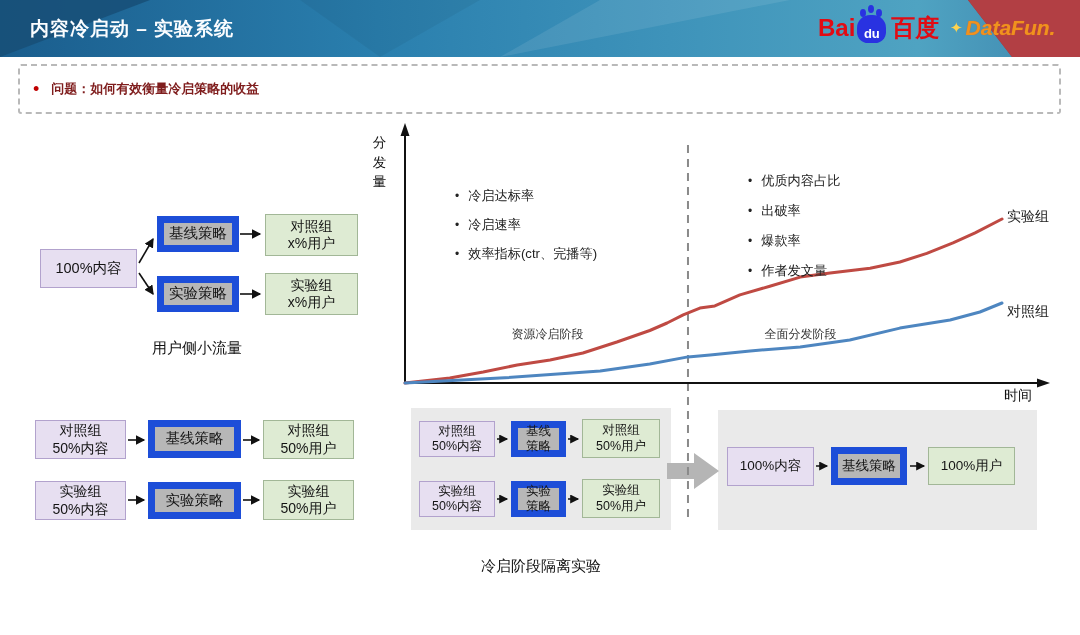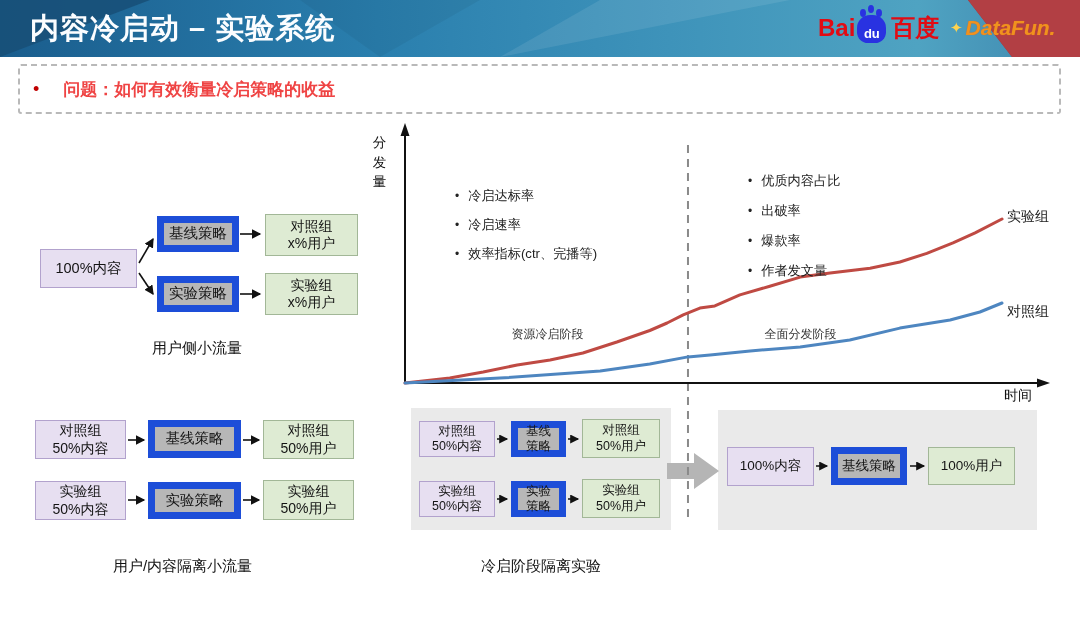--- a/index.html
+++ b/index.html
@@ -3,40 +3,40 @@
 <meta charset="utf-8">
 <style>
   html,body{margin:0;padding:0;background:#ffffff;}
   .slide{position:relative;width:1080px;height:635px;background:#ffffff;overflow:hidden;
          font-family:"Liberation Sans","DejaVu Sans",sans-serif;color:#141414;}
 
   
   .hdr{position:absolute;left:0;top:0;width:1080px;height:57px;z-index:3;}
   .hdr svg{position:absolute;left:0;top:0;}
   .hdr-title{position:absolute;left:30px;top:0;height:57px;display:flex;align-items:center;
-             font-size:29px;font-weight:bold;color:#fbfdff;letter-spacing:1px;z-index:4;}
+             font-size:19px;font-weight:bold;color:#fbfdff;letter-spacing:1px;z-index:4;}
   .baidu{position:absolute;left:818px;top:13px;display:flex;align-items:flex-end;z-index:4;}
   .bai,.bcn{color:#e20b13;font-weight:bold;font-size:24px;line-height:30px;text-align:center;}
   .bcn{margin-left:3px;}
   .paw{position:relative;width:29px;height:26px;margin:0 2px;background:#2932e1;
        border-radius:46% 46% 38% 38%;color:#fff;font-size:13px;font-weight:bold;
        display:flex;align-items:flex-end;justify-content:center;padding-bottom:2px;}
   .paw::before{content:"";position:absolute;top:-6px;left:3px;width:6px;height:8px;border-radius:50%;
        background:#2932e1;box-shadow:8px -4px 0 0 #2932e1,16px 0 0 0 #2932e1;}
   .datafun{position:absolute;left:950px;top:16px;display:flex;align-items:center;z-index:4;}
   .df-spark{color:#ffd34d;font-size:15px;margin-right:3px;}
   .df-text{font-style:italic;font-weight:bold;font-size:21px;color:#f0921e;
            text-shadow:0 0 1px #d8641a;}
 
   
   .problem{position:absolute;left:18px;top:64px;width:1043px;height:50px;box-sizing:border-box;
            border:2px dashed #b9b9b9;border-radius:3px;display:flex;align-items:center;
            padding-left:13px;z-index:2;}
   .problem .blt{color:#c00000;font-size:18px;margin-right:12px;line-height:1;}
-  .problem .ptx{color:#ef4444;font-size:17px;font-weight:bold;margin-left:12px;}
+  .problem .ptx{color:#7f1d1d;font-size:13px;font-weight:bold;}
 
   
   .bx{position:absolute;box-sizing:border-box;display:flex;flex-direction:column;align-items:center;
       justify-content:center;text-align:center;line-height:1.22;z-index:2;color:#141414;}
   .bx span{display:block;}
   .purple{background:#e7dff1;border:1px solid #b2a2cd;}
   .gray{background:#b7b7b7;border:7px solid #1d4ed8;}
   .green{background:#deebd3;border:1px solid #a2b797;}
   .cap{position:absolute;text-align:center;font-size:15px;color:#111;z-index:2;}
 
@@ -163,21 +163,20 @@
     <span>实验组</span>
     <span>50%内容</span>
   </div>
   <div class="bx gray" style="left:148px;top:482px;width:93px;height:37px;font-size:14.5px;">
     <span>实验策略</span>
   </div>
   <div class="bx green" style="left:263px;top:480px;width:91px;height:40px;font-size:14px;">
     <span>实验组</span>
     <span>50%用户</span>
   </div>
-  <div class="cap" style="left:95px;top:557px;width:175px;">用户/内容隔离小流量</div>
 
   <svg style="position:absolute;left:395px;top:118px;z-index:1;" width="660" height="290" viewBox="0 0 660 290">
     <line x1="10" y1="265" x2="644" y2="265" stroke="#111" stroke-width="2"></line>
     <polygon points="642,260.5 655,265 642,269.5" fill="#111"></polygon>
     <line x1="10" y1="265" x2="10" y2="16" stroke="#111" stroke-width="2"></line>
     <polygon points="5.5,18 10,5 14.5,18" fill="#111"></polygon>
     <path id="series-exp" d="M10.0,265.0 L54.8,260.1 L88.2,254.0 L122.2,247.0 L155.1,242.0 L187.9,235.0 L221.9,224.0 L254.8,212.5 L272.1,205.0 L288.2,196.9 L304.9,190.1 L319.8,187.9 L344.9,176.9 L374.8,168.2 L405.2,159.1 L435.1,155.1 L475.1,150.2 L504.9,144.0 L531.8,135.4 L558.0,124.9 L580.1,114.9 L607.0,101.0" fill="none" stroke="#bf4a43" stroke-width="3" stroke-linecap="round" stroke-linejoin="round"></path>
     <path id="series-ctrl" d="M10.0,265.0 L104.9,260.1 L205.2,253.0 L254.8,246.0 L293.0,238.9 L315.1,237.0 L355.1,233.0 L405.2,228.9 L454.8,222.0 L504.9,210.1 L555.1,202.0 L584.9,194.0 L607.0,185.0" fill="none" stroke="#4e86c0" stroke-width="3" stroke-linecap="round" stroke-linejoin="round"></path>
   </svg>
 

